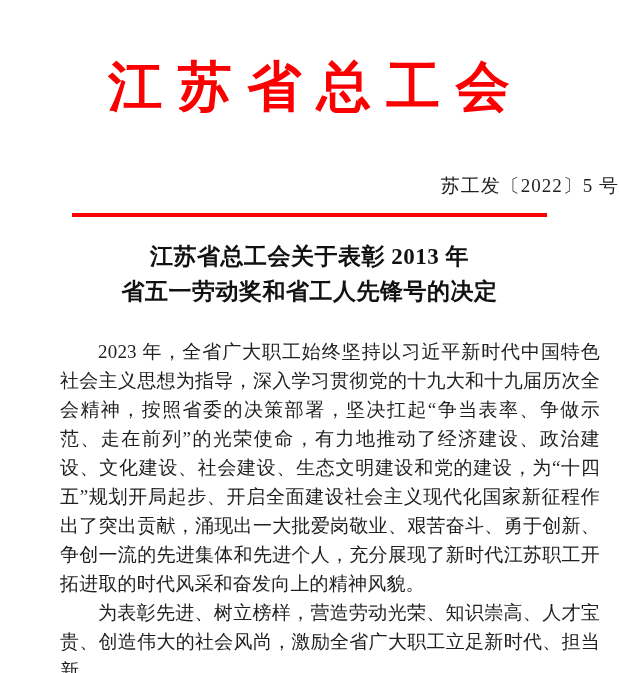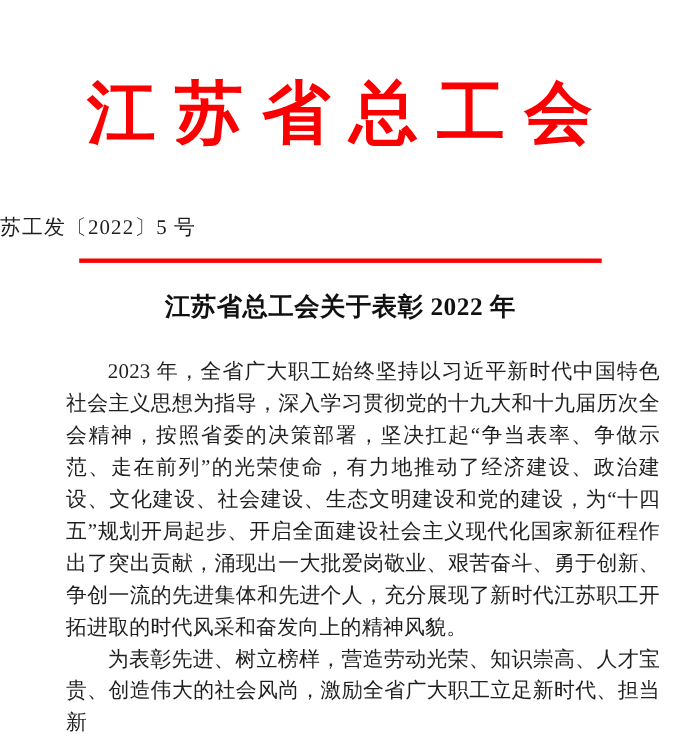--- a/index.html
+++ b/index.html
@@ -18,31 +18,30 @@
   .page {
     position: relative;
     width: 619px;
     height: 673px;
     background: #ffffff;
     overflow: hidden;
   }
   .org-name {
     padding-top: 56px;
     text-align: center;
-    font-size: 62px;
+    font-size: 54px;
     line-height: 1.15;
     font-weight: bold;
     color: var(--accent-red);
     white-space: nowrap;
     letter-spacing: 1px;
-    margin-top: 13px;
   }
   .doc-number {
     margin-top: 58px;
-    text-align: left;
+    text-align: right;
     font-size: 19px;
     line-height: 1;
     color: var(--text-black);
     letter-spacing: 1px;
   }
   .red-line {
     width: 475px;
     height: 4px;
     margin: 18px auto 0 auto;
     background: var(--accent-red);
@@ -74,21 +73,22 @@
 
 <div class="page">
 
   <div class="org-name">江 苏 省 总 工 会</div>
 
   <div class="doc-number">苏工发〔2022〕5 号</div>
 
   <div class="red-line"></div>
 
   <div class="doc-title">
-    <div>江苏省总工会关于表彰 2022 年</div>
+    <div>江苏省总工会关于表彰 2013 年</div>
+    <div>省五一劳动奖和省工人先锋号的决定</div>
   </div>
 
   <div class="body-text">
     <p>2023 年，全省广大职工始终坚持以习近平新时代中国特色社会主义思想为指导，深入学习贯彻党的十九大和十九届历次全会精神，按照省委的决策部署，坚决扛起“争当表率、争做示范、走在前列”的光荣使命，有力地推动了经济建设、政治建设、文化建设、社会建设、生态文明建设和党的建设，为“十四五”规划开局起步、开启全面建设社会主义现代化国家新征程作出了突出贡献，涌现出一大批爱岗敬业、艰苦奋斗、勇于创新、争创一流的先进集体和先进个人，充分展现了新时代江苏职工开拓进取的时代风采和奋发向上的精神风貌。</p>
     <p>为表彰先进、树立榜样，营造劳动光荣、知识崇高、人才宝贵、创造伟大的社会风尚，激励全省广大职工立足新时代、担当新</p>
   </div>
 
 </div>
 
 </body></html>

